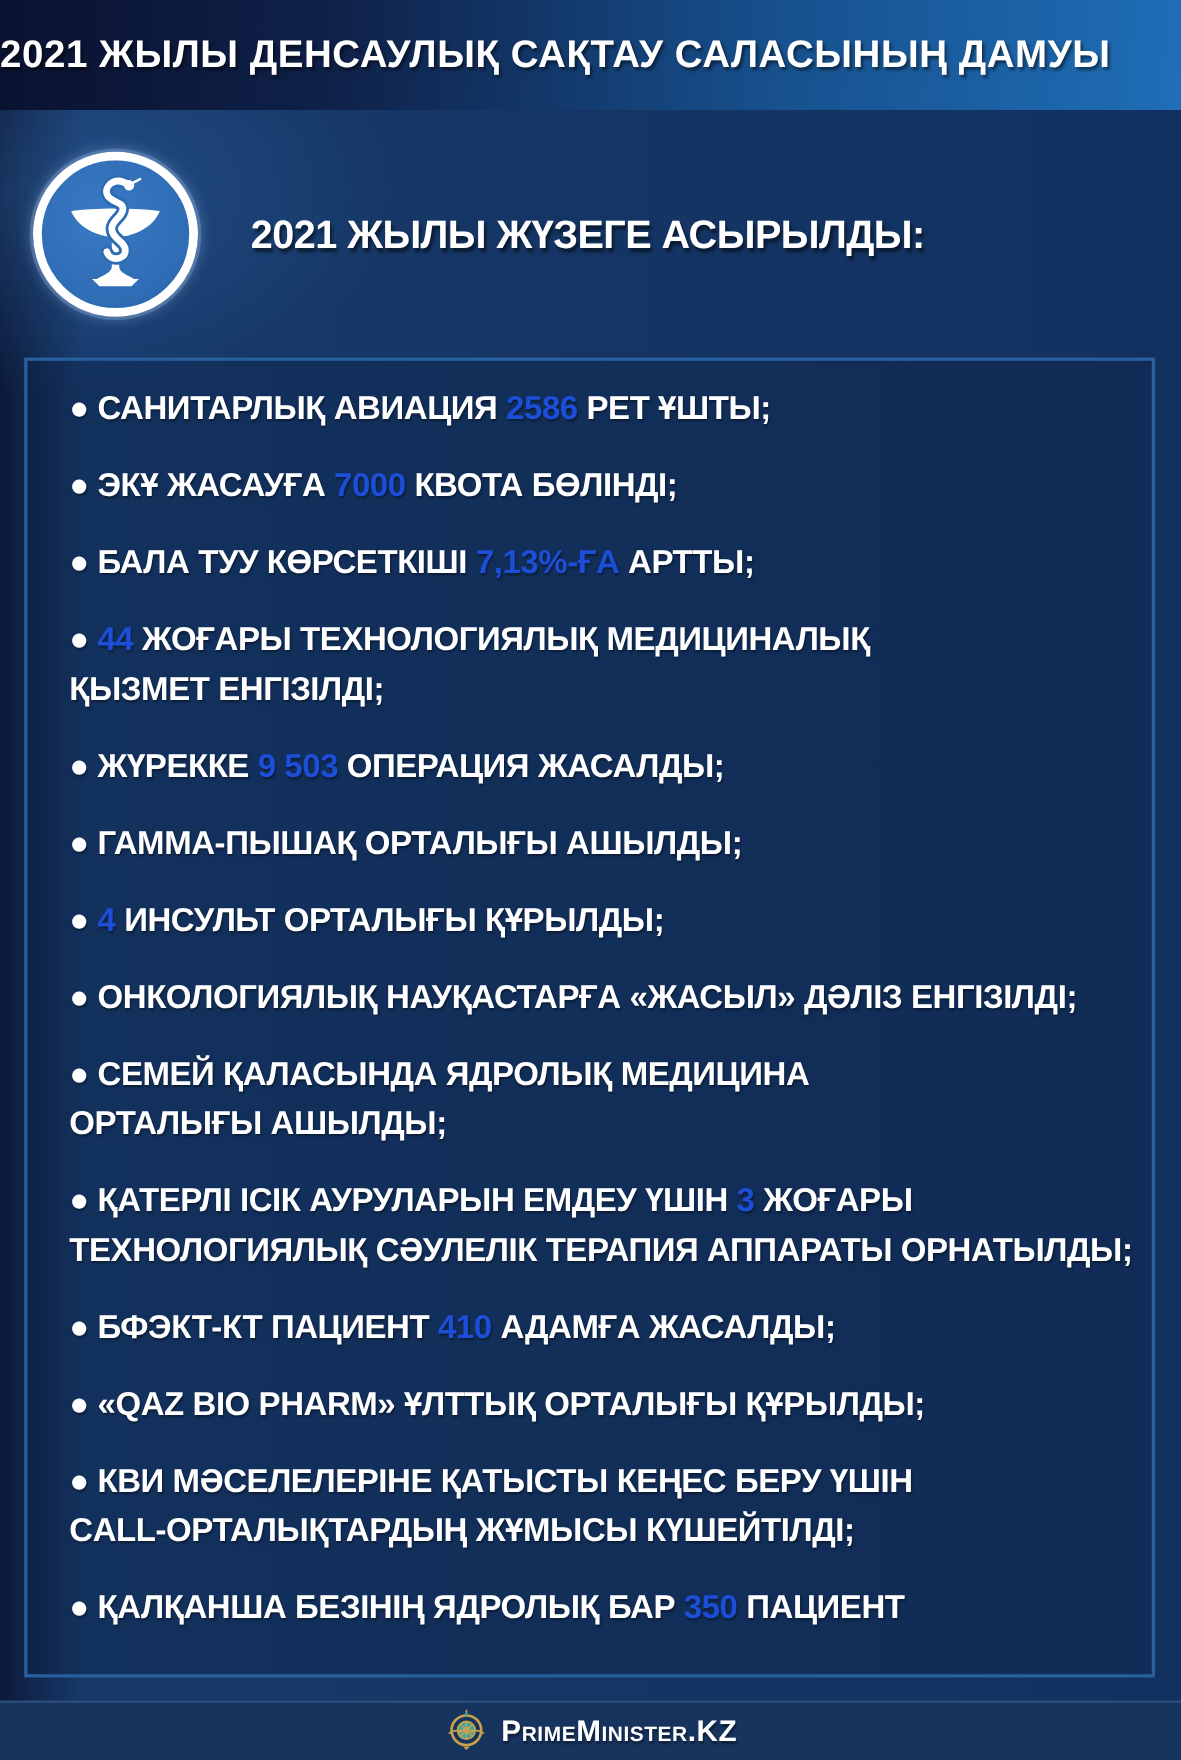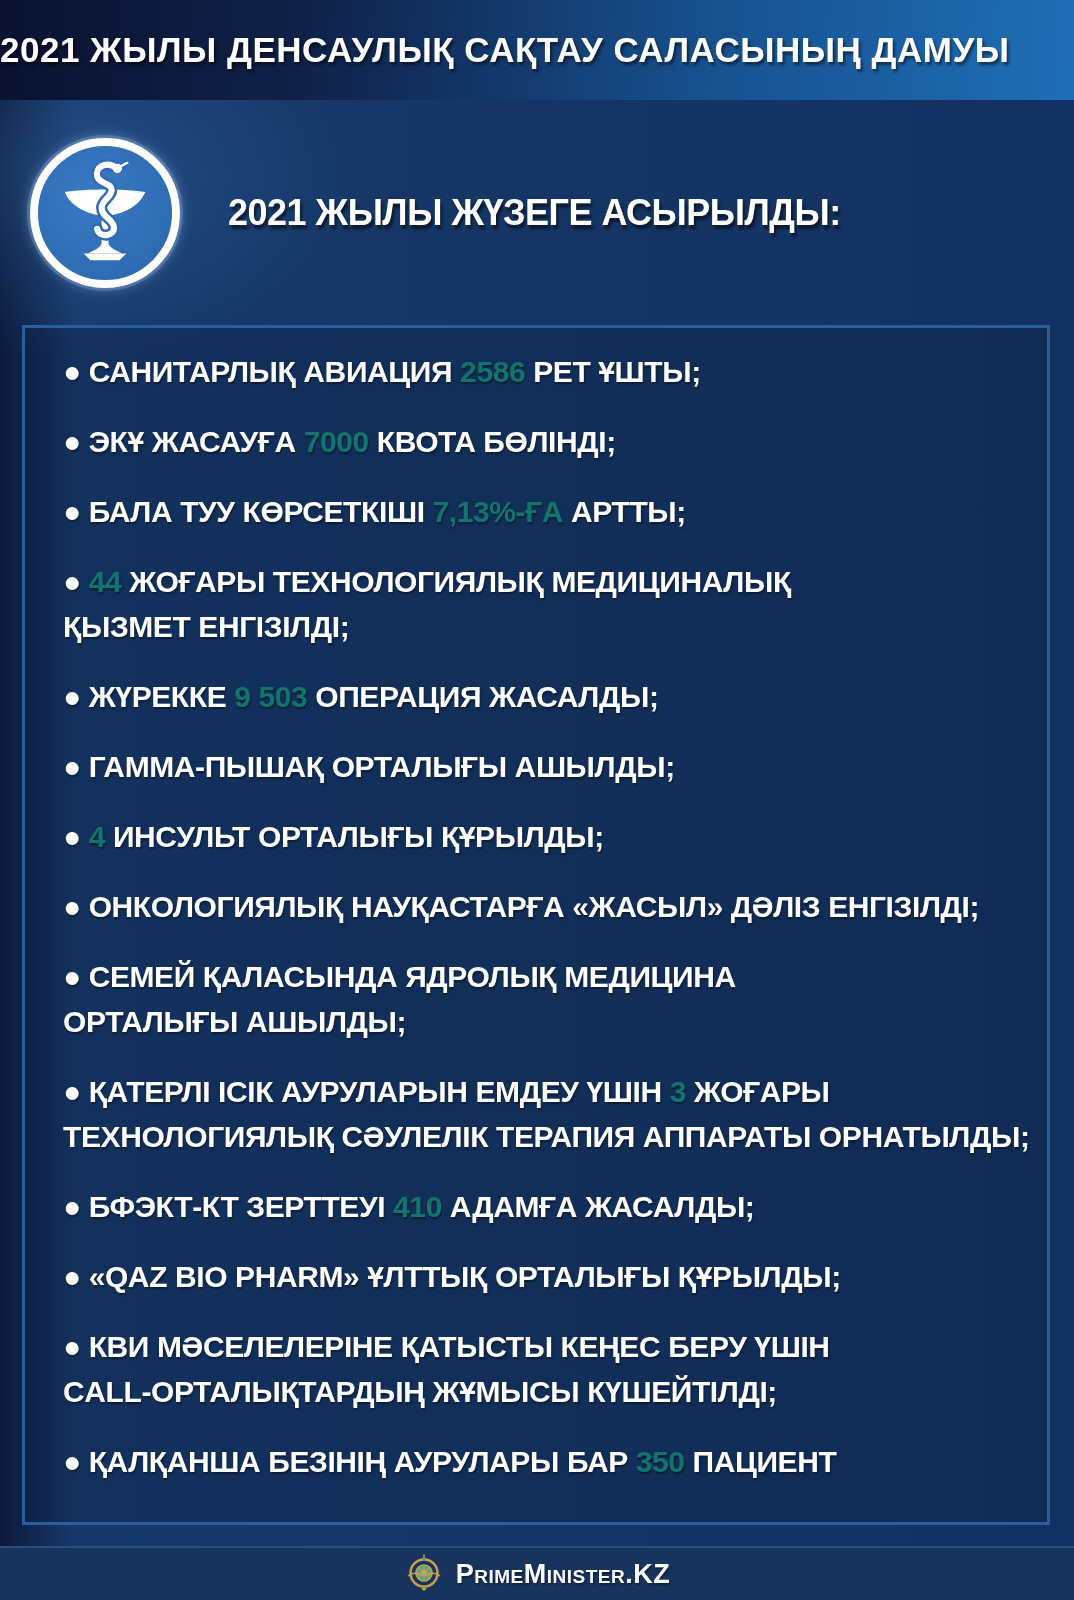--- a/index.html
+++ b/index.html
@@ -42,21 +42,21 @@
     border:3px solid #2a5f9e; background:rgba(9,28,62,.28);
     padding:21px 8px 0 38px;
   }
   .panel ul{ list-style:none; }
   .panel li{
     color:#fff; font-size:30px; font-weight:700; line-height:45px;
     letter-spacing:-.4px; margin-bottom:25px;
     text-shadow:1px 2px 2px rgba(0,0,0,.4);
   }
   .panel li .line{ display:block; }
-  .panel .hl{ color:#0f766e; }
+  .panel .hl{ color:#1d4ed8; }
   
   .footer-band{
     position:absolute; left:0; top:1546px; width:1074px; height:54px;
     background:#17345f; border-top:2px solid #2b4e7b;
     display:flex; align-items:center; justify-content:center; gap:12px;
   }
   .footer-band svg{ width:40px; height:40px; }
   .footer-brand{
     color:#fff; font-size:27px; font-weight:700; font-variant:small-caps;
     letter-spacing:.5px; text-shadow:1px 2px 2px rgba(0,0,0,.4);
@@ -117,31 +117,31 @@
       </li>
       <li>
         <div class="line"><span>● СЕМЕЙ ҚАЛАСЫНДА ЯДРОЛЫҚ МЕДИЦИНА</span></div>
         <div class="line"><span>ОРТАЛЫҒЫ АШЫЛДЫ;</span></div>
       </li>
       <li>
         <div class="line"><span>● ҚАТЕРЛІ ІСІК АУРУЛАРЫН ЕМДЕУ ҮШІН </span><span class="hl">3</span><span> ЖОҒАРЫ</span></div>
         <div class="line"><span>ТЕХНОЛОГИЯЛЫҚ СӘУЛЕЛІК ТЕРАПИЯ АППАРАТЫ ОРНАТЫЛДЫ;</span></div>
       </li>
       <li>
-        <div class="line"><span>● БФЭКТ-КТ ЗЕРТТЕУІ </span><span class="hl">410</span><span> АДАМҒА ЖАСАЛДЫ;</span></div>
+        <div class="line"><span>● БФЭКТ-КТ ПАЦИЕНТ </span><span class="hl">410</span><span> АДАМҒА ЖАСАЛДЫ;</span></div>
       </li>
       <li>
         <div class="line"><span>● «QAZ BIO PHARM» ҰЛТТЫҚ ОРТАЛЫҒЫ ҚҰРЫЛДЫ;</span></div>
       </li>
       <li>
         <div class="line"><span>● КВИ МӘСЕЛЕЛЕРІНЕ ҚАТЫСТЫ КЕҢЕС БЕРУ ҮШІН</span></div>
         <div class="line"><span>CALL-ОРТАЛЫҚТАРДЫҢ ЖҰМЫСЫ КҮШЕЙТІЛДІ;</span></div>
       </li>
       <li>
-        <div class="line"><span>● ҚАЛҚАНША БЕЗІНІҢ АУРУЛАРЫ БАР </span><span class="hl">350</span><span> ПАЦИЕНТ</span></div>
+        <div class="line"><span>● ҚАЛҚАНША БЕЗІНІҢ ЯДРОЛЫҚ БАР </span><span class="hl">350</span><span> ПАЦИЕНТ</span></div>
       </li>
     </ul>
 </div>
 
 <div class="footer-band">
   <span>
     <svg viewBox="0 0 40 40" aria-hidden="true">
       <circle cx="20" cy="21" r="13.5" fill="none" stroke="#C9A14C" stroke-width="2.4"></circle>
       <circle cx="20" cy="21" r="8" fill="#3BA8A0" stroke="#C9A14C" stroke-width="1.6"></circle>
       <g stroke="#C9A14C" stroke-width="1.2">

